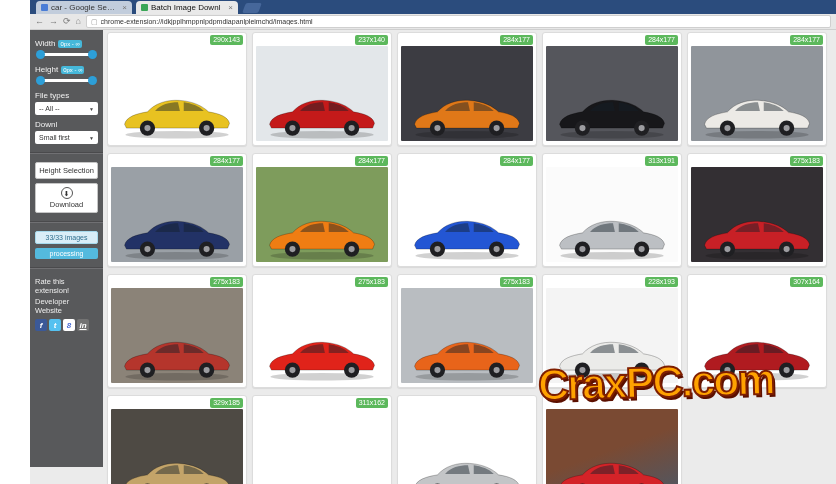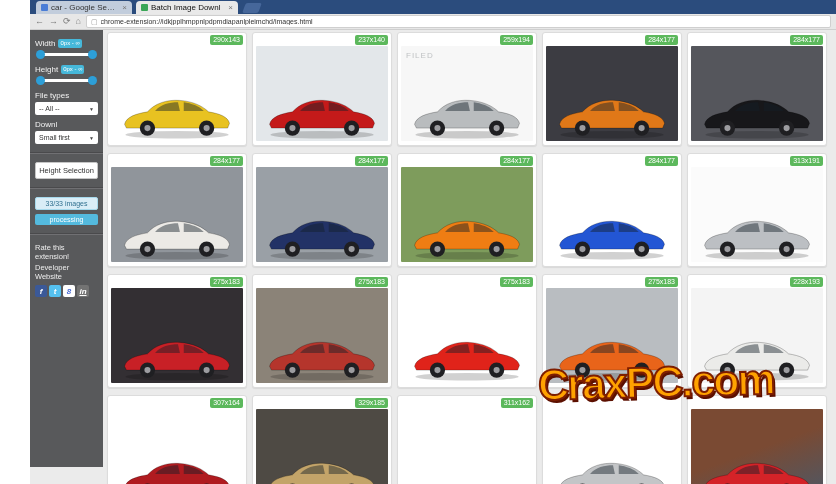--- a/index.html
+++ b/index.html
@@ -22,21 +22,21 @@
   .nav-btn{font-size:9px;color:#7a7a7a;line-height:1;cursor:pointer}
   .urlbar{flex:1;height:11px;background:#fff;border:1px solid #cfcfcf;border-radius:2px;
           display:flex;align-items:center;gap:3px;padding:0 4px;font-size:7px;color:#333;overflow:hidden}
   .page-icon{font-size:7px;color:#9a9a9a;flex:none}
   .url-text{white-space:nowrap;overflow:hidden}
   
   .page{position:absolute;left:30px;top:30px;right:0;bottom:0;background:#ebebeb;overflow:hidden}
   
   .sidebar{position:absolute;left:0;top:0;width:73px;height:437px;background:#58595b;
            padding:6px 5px;box-sizing:border-box;color:#fff}
-  .side-label{font-size:8px;color:#f2f2f2;margin:3px 0 2px;display:flex;gap:3px}
+  .side-label{font-size:8px;color:#f2f2f2;margin:3px 0 2px;display:flex;align-items:center;gap:3px}
   .side-badge{background:#46b8da;color:#fff;font-size:6px;padding:0 2px;border-radius:2px;line-height:8px}
   .slider{position:relative;height:9px;margin:2px 1px 6px}
   .slider-track{position:absolute;left:2px;right:2px;top:3px;height:3px;background:#fff;border-radius:2px}
   .slider-handle{position:absolute;top:0;width:9px;height:9px;border-radius:50%;background:#2d9fd8;cursor:pointer}
   .slider-handle.min{left:0}.slider-handle.max{right:0}
   .side-select{background:#fff;color:#333;font-size:7px;height:13px;border-radius:2px;
                display:flex;align-items:center;justify-content:space-between;padding:0 4px;
                margin:2px 0 5px;cursor:pointer}
   .caret{font-size:5px;color:#444}
   .divider{height:0;border-top:1px solid #4a4a4c;border-bottom:1px solid #707073;margin:8px -5px}
@@ -120,20 +120,24 @@
       <span>-- All --</span>
       <span class="caret">▼</span>
     </div>
     <div class="side-label">Downl</div>
     <div class="side-select">
       <span>Small first</span>
       <span class="caret">▼</span>
     </div>
     <div class="divider"></div>
     <div class="side-btn">Height Selection</div>
+    <div class="side-btn">
+      <span class="dl-circle">⬇</span><br>
+      <span>Download</span>
+    </div>
     <div class="divider"></div>
     <div class="info-badge">33/33 images</div>
     <div class="proc-btn">processing</div>
     <div class="divider"></div>
     <div class="rate-block">
       <div class="side-link">Rate this extension!</div>
       <div class="side-link">Developer Website</div>
       <div class="social-row">
           <span class="social" style="background: rgb(59, 89, 152); color: rgb(255, 255, 255);">f</span>
           <span class="social" style="background: rgb(85, 193, 240); color: rgb(255, 255, 255);">t</span>
@@ -168,36 +172,20 @@
         <path d="M42 24 C48 17 57 15 66 15 L68 24 Z" fill="rgba(20,30,40,0.45)"></path>
         <path d="M72 15 C80 16 88 19 93 24 L72 24 Z" fill="rgba(20,30,40,0.45)"></path>
         <circle cx="34" cy="42" r="8" fill="#1f1f22"></circle>
             <circle cx="34" cy="42" r="3.2" fill="#9c9ca0"></circle>
         <circle cx="96" cy="42" r="8" fill="#1f1f22"></circle>
             <circle cx="96" cy="42" r="3.2" fill="#9c9ca0"></circle>
       </svg>
     </div>
   </div>
       <div class="card">
-    <span class="size-badge" style="background: rgb(92, 184, 92);">259x194</span>
-    <div class="photo" style="background: rgb(247, 247, 247);">
-      <svg viewBox="0 0 130 56">
-        <ellipse cx="65" cy="49" rx="54" ry="4" fill="rgba(0,0,0,0.18)"></ellipse>
-        <path class="car-body" stroke="rgba(0,0,0,0.25)" stroke-width="1" d="M10 38 C12 30 22 27 34 25 C42 16 54 12 68 13 C82 14 92 19 98 25 C110 27 118 30 120 37 L118 42 L12 42 Z" style="fill: rgb(185, 188, 190);"></path>
-        <path d="M42 24 C48 17 57 15 66 15 L68 24 Z" fill="rgba(20,30,40,0.45)"></path>
-        <path d="M72 15 C80 16 88 19 93 24 L72 24 Z" fill="rgba(20,30,40,0.45)"></path>
-        <circle cx="34" cy="42" r="8" fill="#1f1f22"></circle>
-            <circle cx="34" cy="42" r="3.2" fill="#9c9ca0"></circle>
-        <circle cx="96" cy="42" r="8" fill="#1f1f22"></circle>
-            <circle cx="96" cy="42" r="3.2" fill="#9c9ca0"></circle>
-      </svg>
-    </div>
-  <span class="overlay-text">FILED</span>
-      </div>
-      <div class="card">
     <span class="size-badge" style="background: rgb(92, 184, 92);">284x177</span>
     <div class="photo" style="background: rgb(60, 60, 66);">
       <svg viewBox="0 0 130 56">
         <ellipse cx="65" cy="49" rx="54" ry="4" fill="rgba(0,0,0,0.18)"></ellipse>
         <path class="car-body" stroke="rgba(0,0,0,0.25)" stroke-width="1" d="M10 38 C12 30 22 27 34 25 C42 16 54 12 68 13 C82 14 92 19 98 25 C110 27 118 30 120 37 L118 42 L12 42 Z" style="fill: rgb(224, 120, 24);"></path>
         <path d="M42 24 C48 17 57 15 66 15 L68 24 Z" fill="rgba(20,30,40,0.45)"></path>
         <path d="M72 15 C80 16 88 19 93 24 L72 24 Z" fill="rgba(20,30,40,0.45)"></path>
         <circle cx="34" cy="42" r="8" fill="#1f1f22"></circle>
             <circle cx="34" cy="42" r="3.2" fill="#9c9ca0"></circle>
         <circle cx="96" cy="42" r="8" fill="#1f1f22"></circle>

